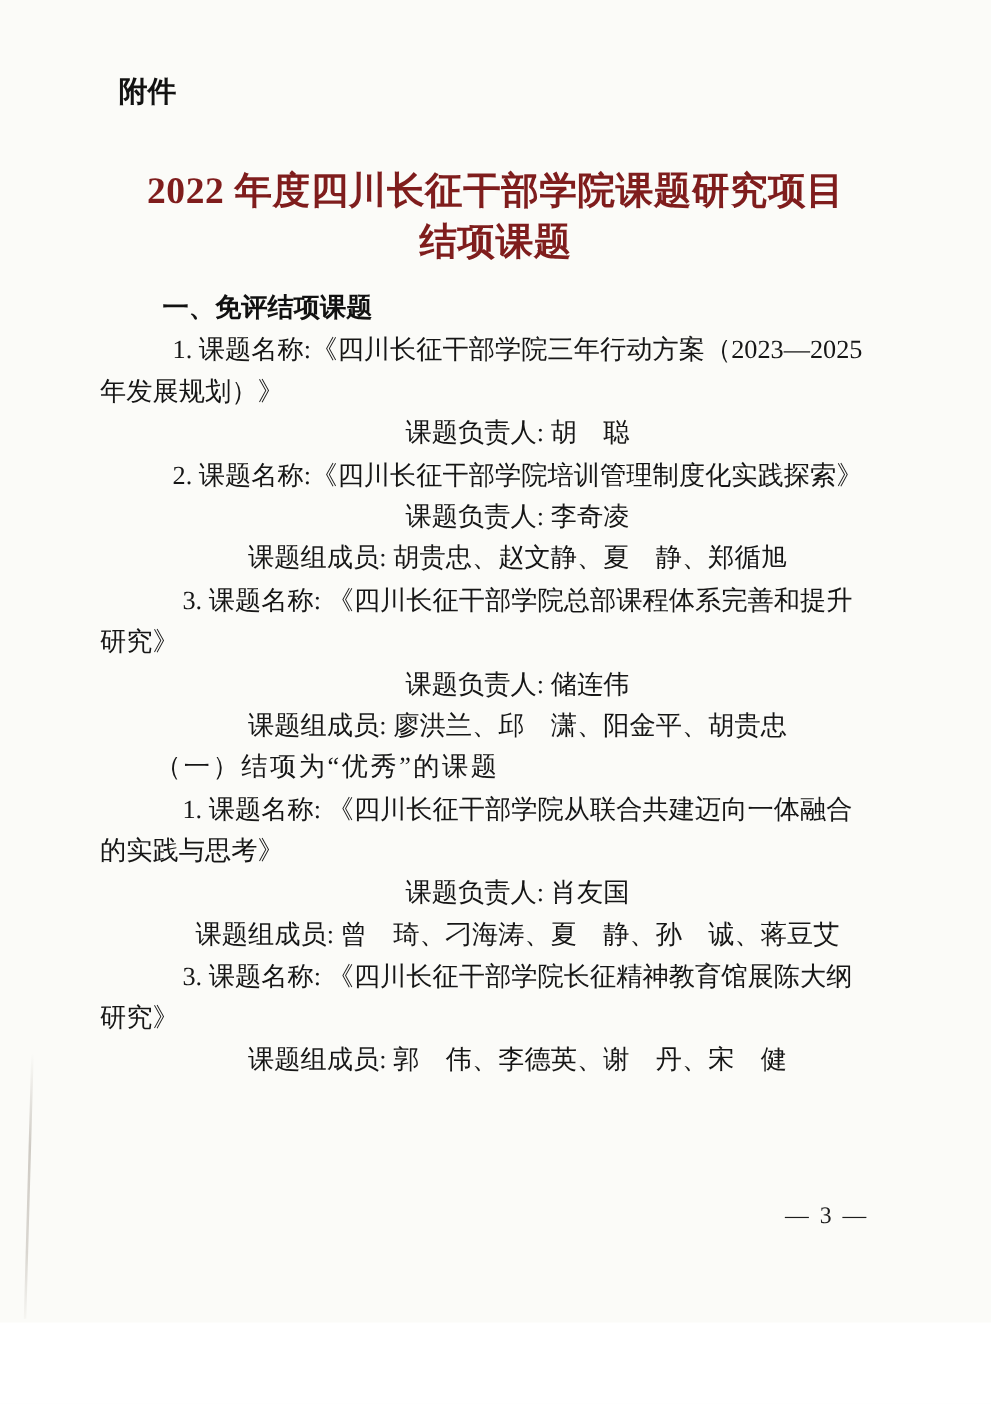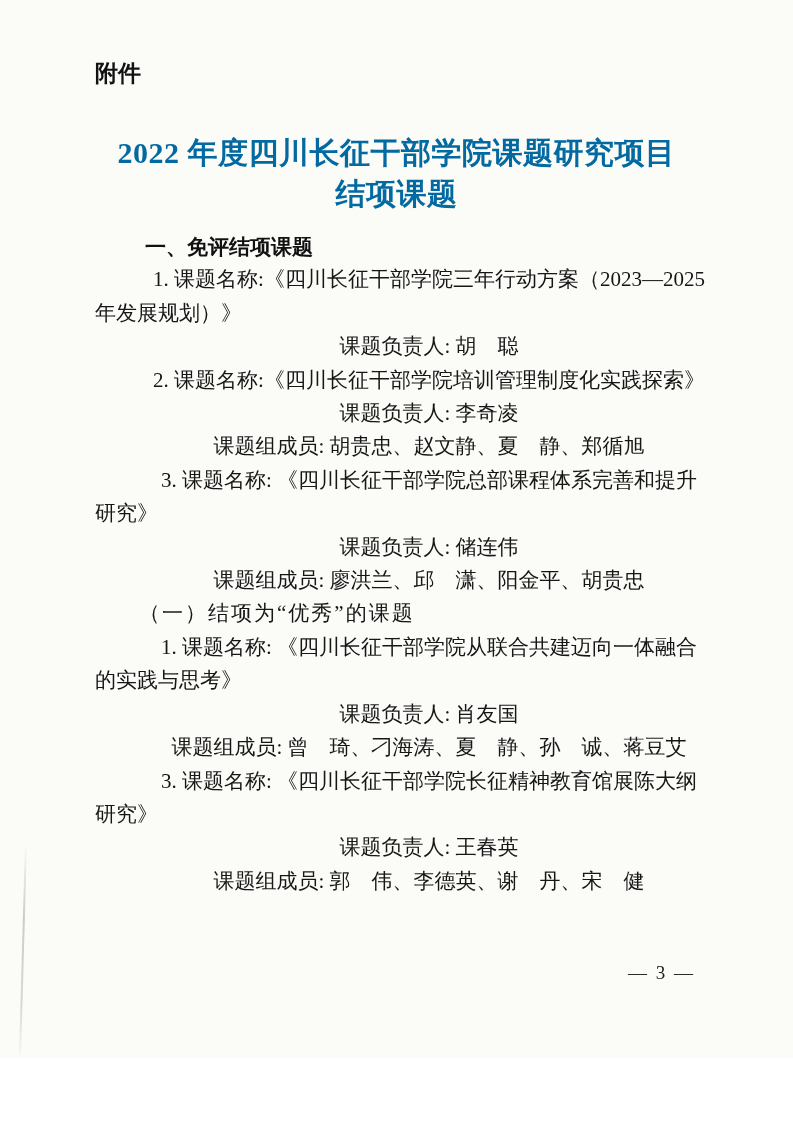--- a/index.html
+++ b/index.html
@@ -26,24 +26,24 @@
   }
   .attachment {
     position: absolute; left: 95px; top: 58px;
     font-family: "Liberation Sans", "DejaVu Sans", sans-serif;
     font-weight: 600; font-size: 23px; color: #121212;
   }
   .title {
     position: absolute; left: 0; top: 132px; width: 793px;
     text-align: center;
     font-weight: bold; font-size: 30px; line-height: 41px;
-    letter-spacing: 0.5px; color: #0369a1;
+    letter-spacing: 0.5px; color: #7f1d1d;
   }
   .body {
-    position: absolute; left: 95px; top: 230px; width: 618px;
+    position: absolute; left: 80px; top: 230px; width: 618px;
     font-size: 21px; line-height: 33.4px; color: #161616;
   }
   .line { white-space: nowrap; }
   .indent { padding-left: 50px; text-align: center; }
   .h2 {
     font-family: "Liberation Sans", "DejaVu Sans", sans-serif;
     font-weight: 600; font-size: 21px;
     padding-left: 50px; white-space: nowrap; color: #111;
   }
   .kai {
@@ -86,19 +86,18 @@
 
     <div class="line kai">（一）结项为“优秀”的课题</div>
 
     <div class="line indent">1. 课题名称: 《四川长征干部学院从联合共建迈向一体融合</div>
     <div class="line">的实践与思考》</div>
     <div class="line indent">课题负责人: 肖友国</div>
     <div class="line indent">课题组成员: 曾　琦、刁海涛、夏　静、孙　诚、蒋豆艾</div>
 
     <div class="line indent">3. 课题名称: 《四川长征干部学院长征精神教育馆展陈大纲</div>
     <div class="line">研究》</div>
-    <div class="line indent">课题负责人: 王春英</div>
     <div class="line indent">课题组成员: 郭　伟、李德英、谢　丹、宋　健</div>
 
   </div>
 
   <div class="pageno">— 3 —</div>
 </div>
 
 </body></html>

